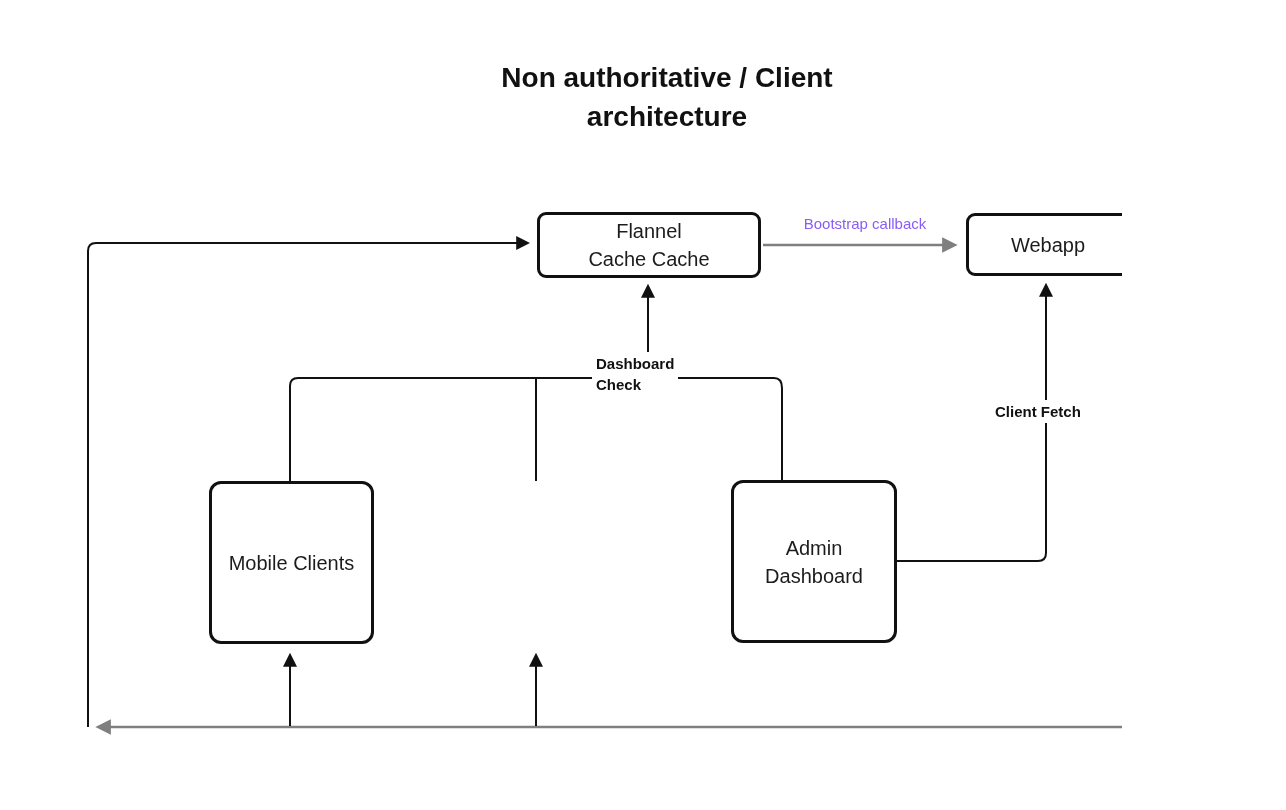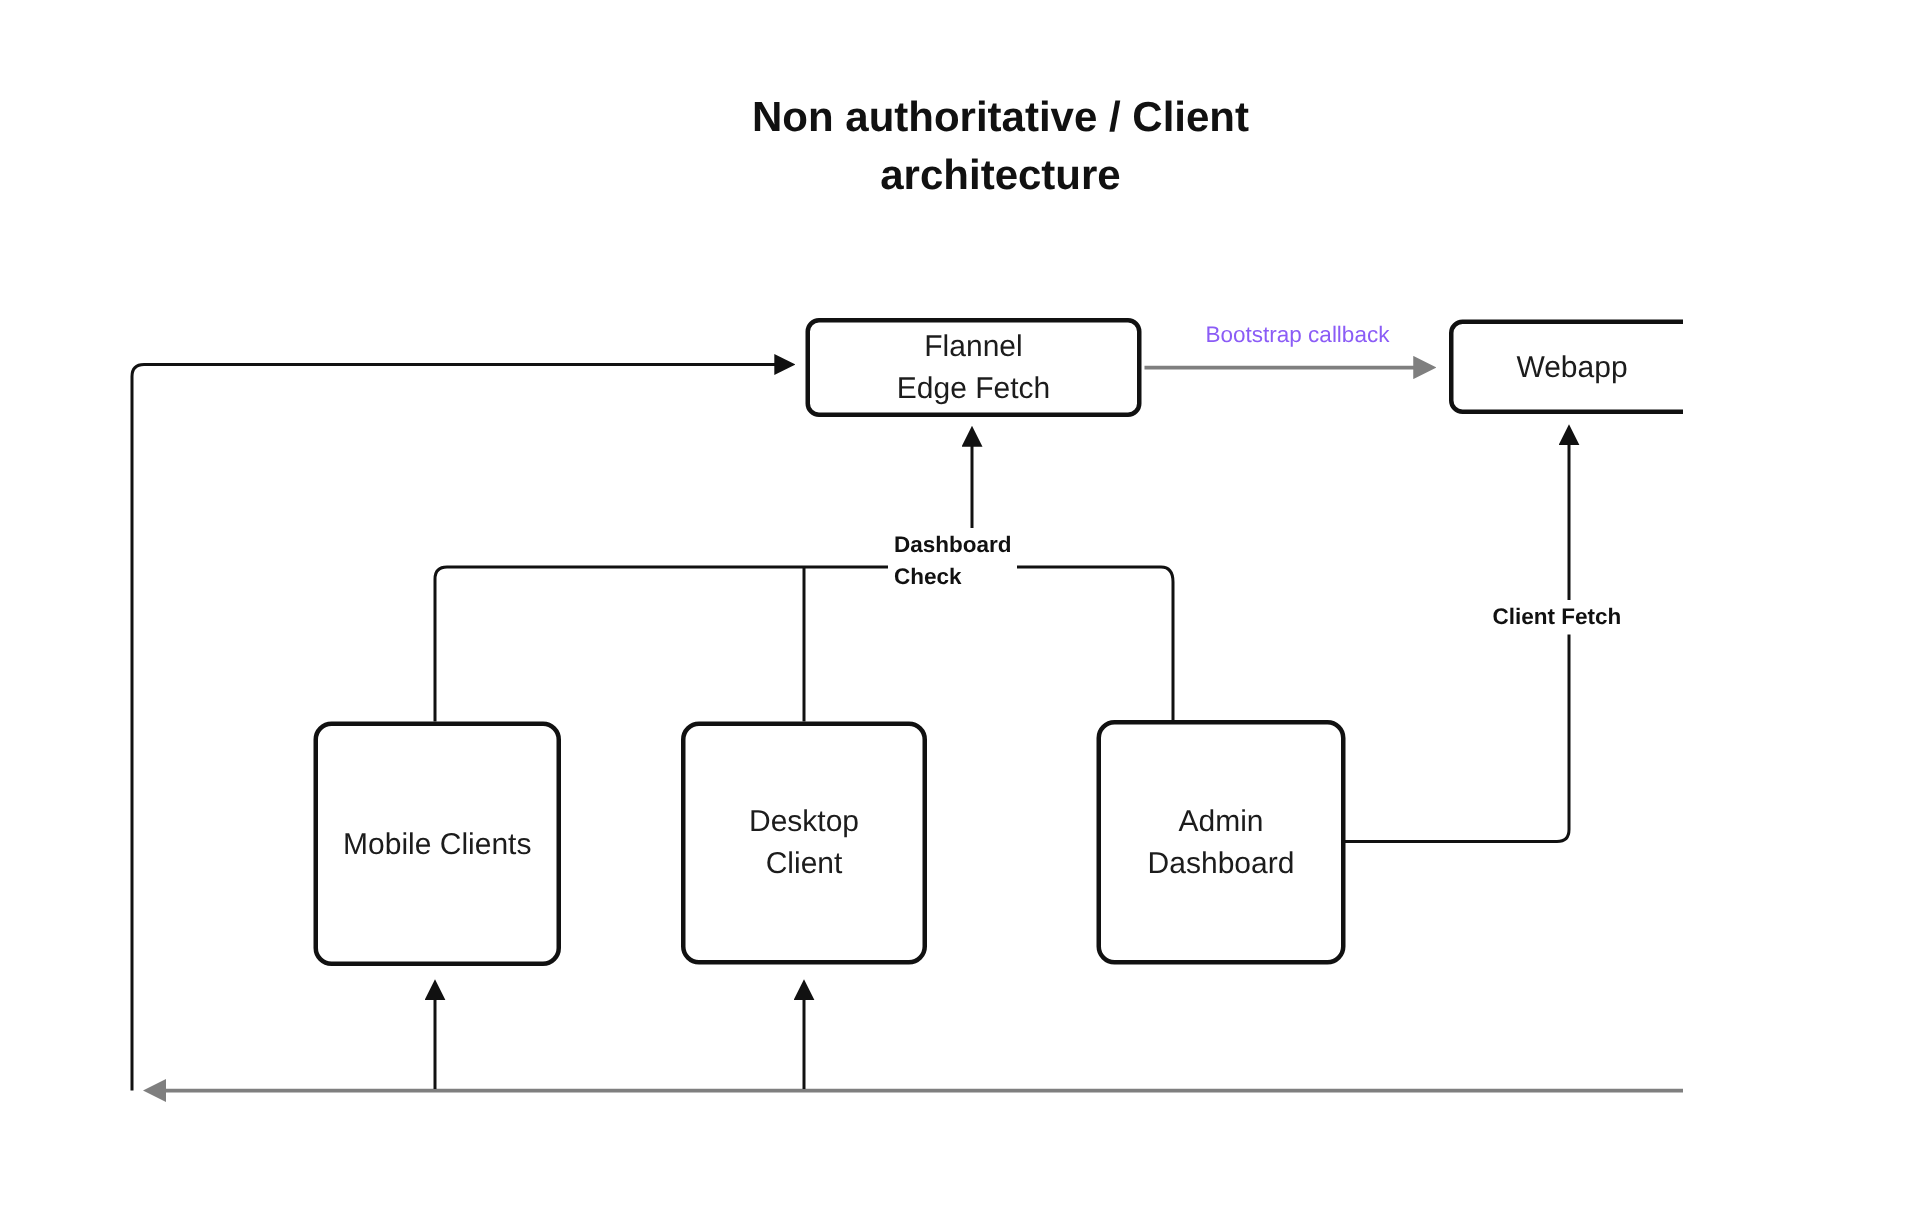--- a/index.html
+++ b/index.html
@@ -102,35 +102,31 @@
     <path class="edge-gray" d="M 763 245 L 953 245" marker-end="url(#arrow-gray)"></path>
 
     <path class="edge-gray" d="M 1130 245 L 1164 245 Q 1172 245 1172 253 L 1172 719 Q 1172 727 1164 727 L 100 727" marker-end="url(#arrow-gray)"></path>
 
     <path class="edge-black" d="M 290 726 L 290 657" marker-end="url(#arrow-black)"></path>
     <path class="edge-black" d="M 536 726 L 536 657" marker-end="url(#arrow-black)"></path>
   </svg>
 
   <div class="node wide" id="node-flannel">
     <span>Flannel
-Edge Fetch</span>
+Cache Cache</span>
   </div>
 
   <div class="node wide" id="node-webapp">
     <span>Webapp</span>
   </div>
 
   <div class="node square" id="node-mobile">
     <span>Mobile Clients</span>
   </div>
 
-  <div class="node square" id="node-desktop">
-    <span>Desktop
-Client</span>
-  </div>
 
   <div class="node square" id="node-admin">
     <span>Admin
 Dashboard</span>
   </div>
 
   <div class="edge-label" id="label-bootstrap">Bootstrap callback</div>
 
   <div class="edge-label bold" id="label-permission">Dashboard
 Check</div>

